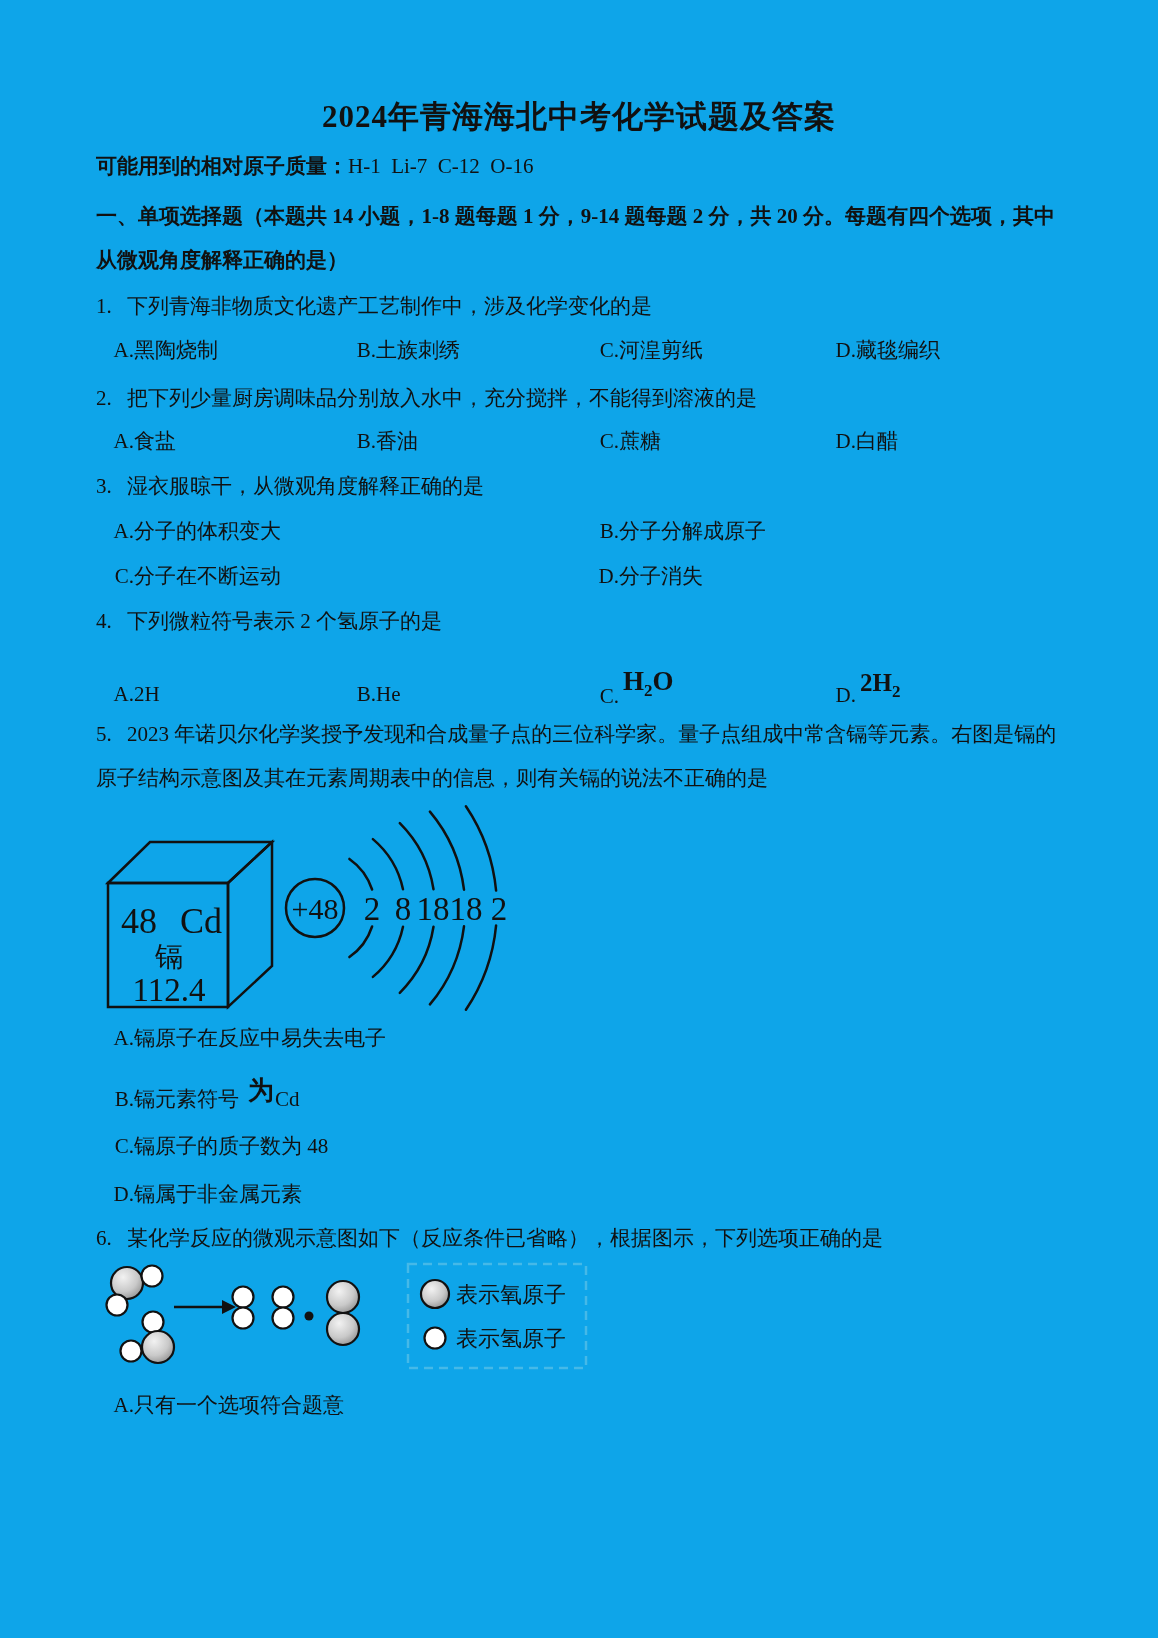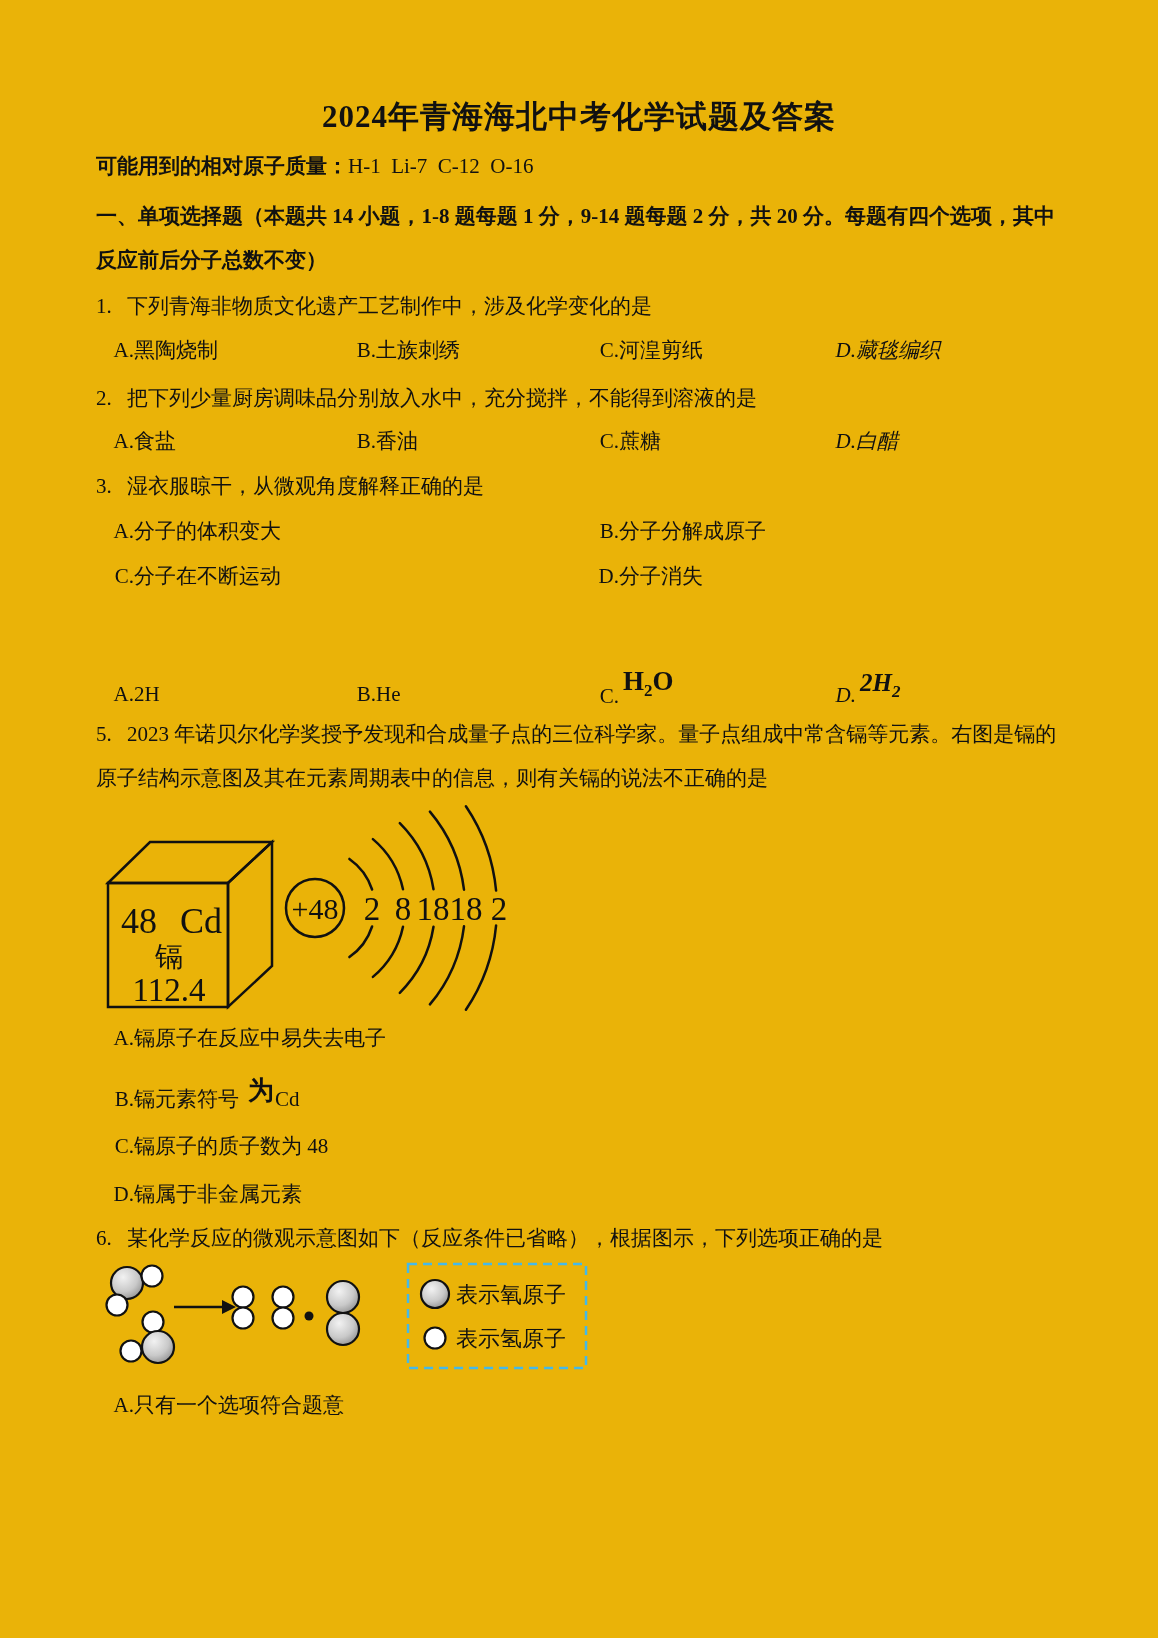--- a/index.html
+++ b/index.html
@@ -1,20 +1,20 @@
 <!DOCTYPE html>
 <html><head>
 <meta charset="utf-8">
 <style>
   html,body{margin:0;padding:0;background:#ffffff;}
   .page{
     position:relative;
     width:1158px;
     height:1638px;
-    background:#eab308;
+    background:#0ea5e9;
     overflow:hidden;
     font-family:"Liberation Serif","DejaVu Serif",serif;
     color:#111;
   }
   .title{
     position:absolute;
     top:96px;
     left:0;
     width:100%;
     text-align:center;
@@ -39,21 +39,21 @@
     line-height:28px;
     font-size:21px;
     white-space:pre;
     width:1000px;
     text-align:right;
   }
   .opt{position:absolute;top:0;white-space:pre;}
   .c1{left:0;}
   .c2{left:242px;}
   .c3{left:485px;}
-  .c4{left:722px;font-style:italic;}
+  .c4{left:722px;}
   .olabel{display:inline-block;width:34px;}
   .formula{
     font-weight:bold;
     font-size:27px;
     position:relative;
     top:-13px;
     margin-left:4px;
     letter-spacing:0;
   }
   .formula sub{font-size:17px;line-height:0;}
@@ -71,21 +71,21 @@
 </head>
 <body>
 
 <div class="page">
 
   <div class="title">2024年青海海北中考化学试题及答案</div>
 
   <div class="line" style="top:152px"><span class="bold">可能用到的相对原子质量：</span><span>H-1  Li-7  C-12  O-16</span></div>
 
   <div class="line bold" style="top:202px">一、单项选择题（本题共 14 小题，1-8 题每题 1 分，9-14 题每题 2 分，共 20 分。每题有四个选项，其中</div>
-  <div class="line bold" style="top:246px">反应前后分子总数不变）</div>
+  <div class="line bold" style="top:246px">从微观角度解释正确的是）</div>
 
   <div class="line" style="top:292px"><span class="qnum">1.</span><span>下列青海非物质文化遗产工艺制作中，涉及化学变化的是</span></div>
   <div class="optrow" style="top:336px">
     <span class="opt c1"><span class="olabel">A.</span><span>黑陶烧制</span></span>
     <span class="opt c2"><span class="olabel">B.</span><span>土族刺绣</span></span>
     <span class="opt c3"><span class="olabel">C.</span><span>河湟剪纸</span></span>
     <span class="opt c4"><span class="olabel">D.</span><span>藏毯编织</span></span>
   </div>
 
   <div class="line" style="top:384px"><span class="qnum">2.</span><span>把下列少量厨房调味品分别放入水中，充分搅拌，不能得到溶液的是</span></div>
@@ -99,20 +99,21 @@
   <div class="line" style="top:472px"><span class="qnum">3.</span><span>湿衣服晾干，从微观角度解释正确的是</span></div>
   <div class="optrow" style="top:517px">
     <span class="opt c1"><span class="olabel">A.</span><span>分子的体积变大</span></span>
     <span class="opt c3"><span class="olabel">B.</span><span>分子分解成原子</span></span>
   </div>
   <div class="optrow" style="top:562px">
     <span class="opt c1"><span class="olabel">C.</span><span>分子在不断运动</span></span>
     <span class="opt c3"><span class="olabel">D.</span><span>分子消失</span></span>
   </div>
 
+  <div class="line" style="top:607px"><span class="qnum">4.</span><span>下列微粒符号表示 2 个氢原子的是</span></div>
   <div class="optrow" style="top:680px">
     <span class="opt c1"><span class="olabel">A.</span><span>2H</span></span>
     <span class="opt c2"><span class="olabel">B.</span><span>He</span></span>
     <span class="opt c3"><span class="olabel">C.</span><span class="formula"><span>H</span><sub>2</sub><span>O</span></span></span>
     <span class="opt c4"><span class="olabel">D.</span><span class="formula formula-sm"><span>2H</span><sub>2</sub></span></span>
   </div>
 
   <div class="line" style="top:720px"><span class="qnum">5.</span><span>2023 年诺贝尔化学奖授予发现和合成量子点的三位科学家。量子点组成中常含镉等元素。右图是镉的</span></div>
   <div class="line" style="top:764px">原子结构示意图及其在元素周期表中的信息，则有关镉的说法不正确的是</div>
 

